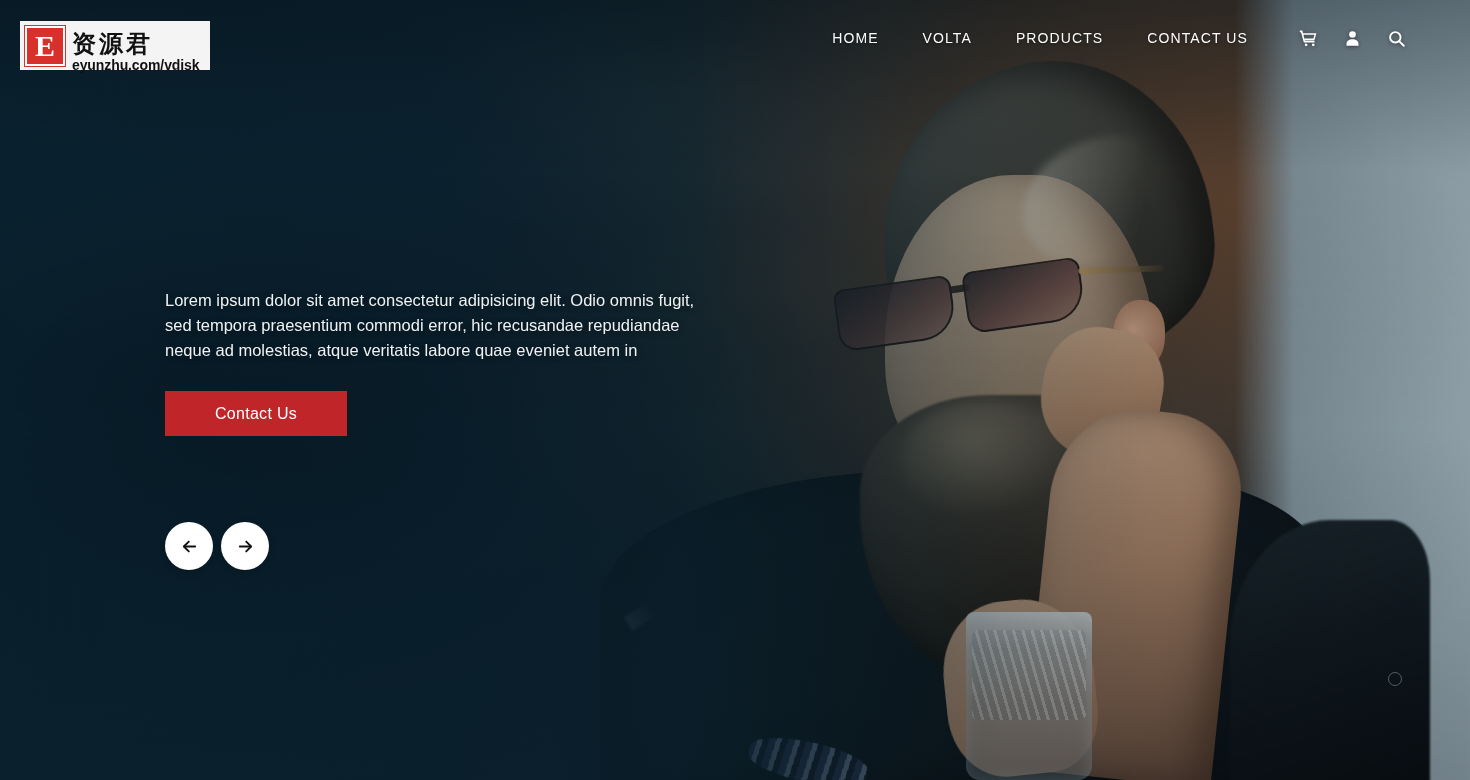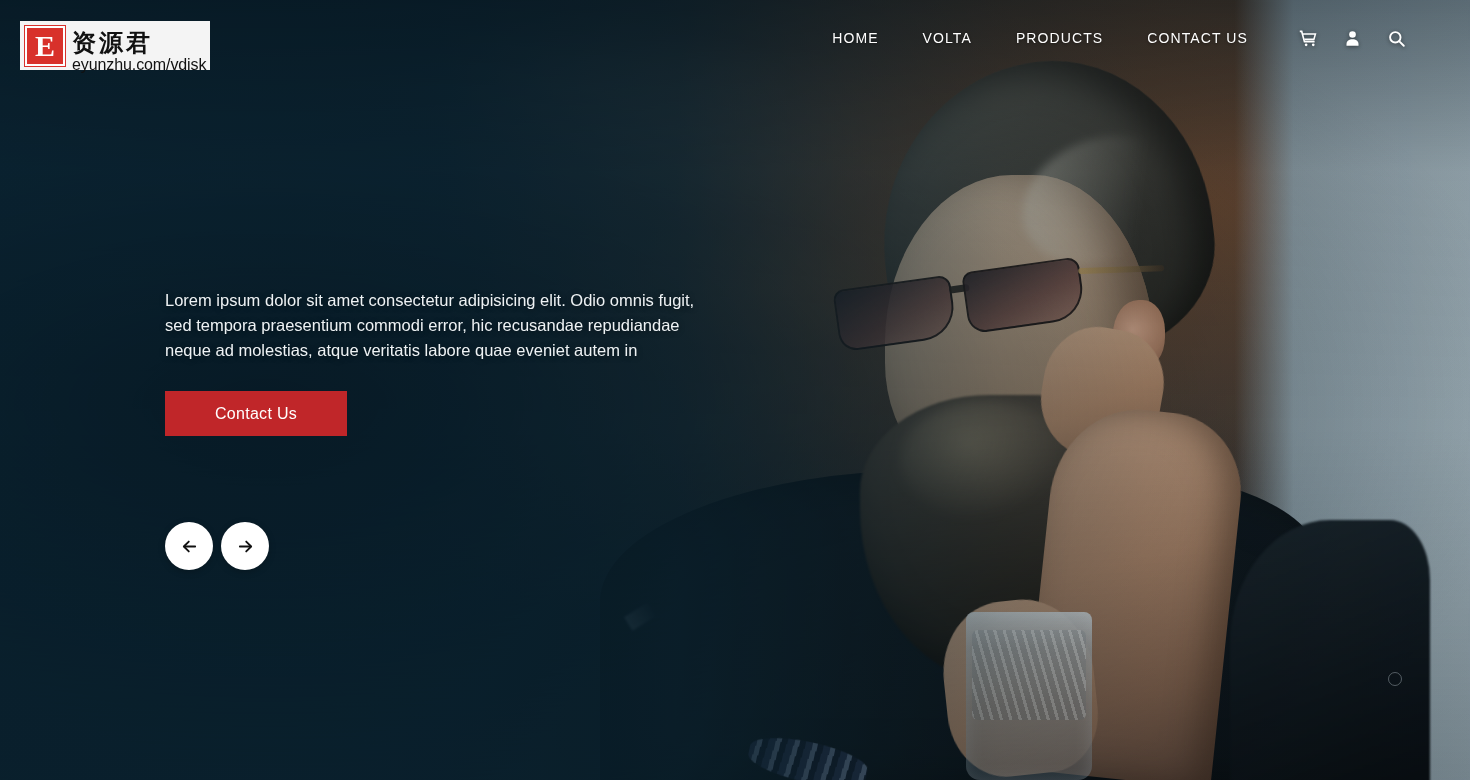--- a/index.html
+++ b/index.html
@@ -371,22 +371,22 @@
     color:#111111;
     font-size:24px;
     font-weight:bold;
     letter-spacing:3px;
     font-family:"DejaVu Sans", sans-serif;
     display:block;
     margin-top:12px;
   }
   .wm-url {
     color:#111111;
-    font-size:16px;
-    font-weight:normal;
+    font-size:14px;
+    font-weight:bold;
     letter-spacing:-.1px;
     font-family:"Liberation Sans", sans-serif;
     display:block;
     margin-top:2px;
   }
 </style>
 </head>
 <body>
 
 <div class="hero">

